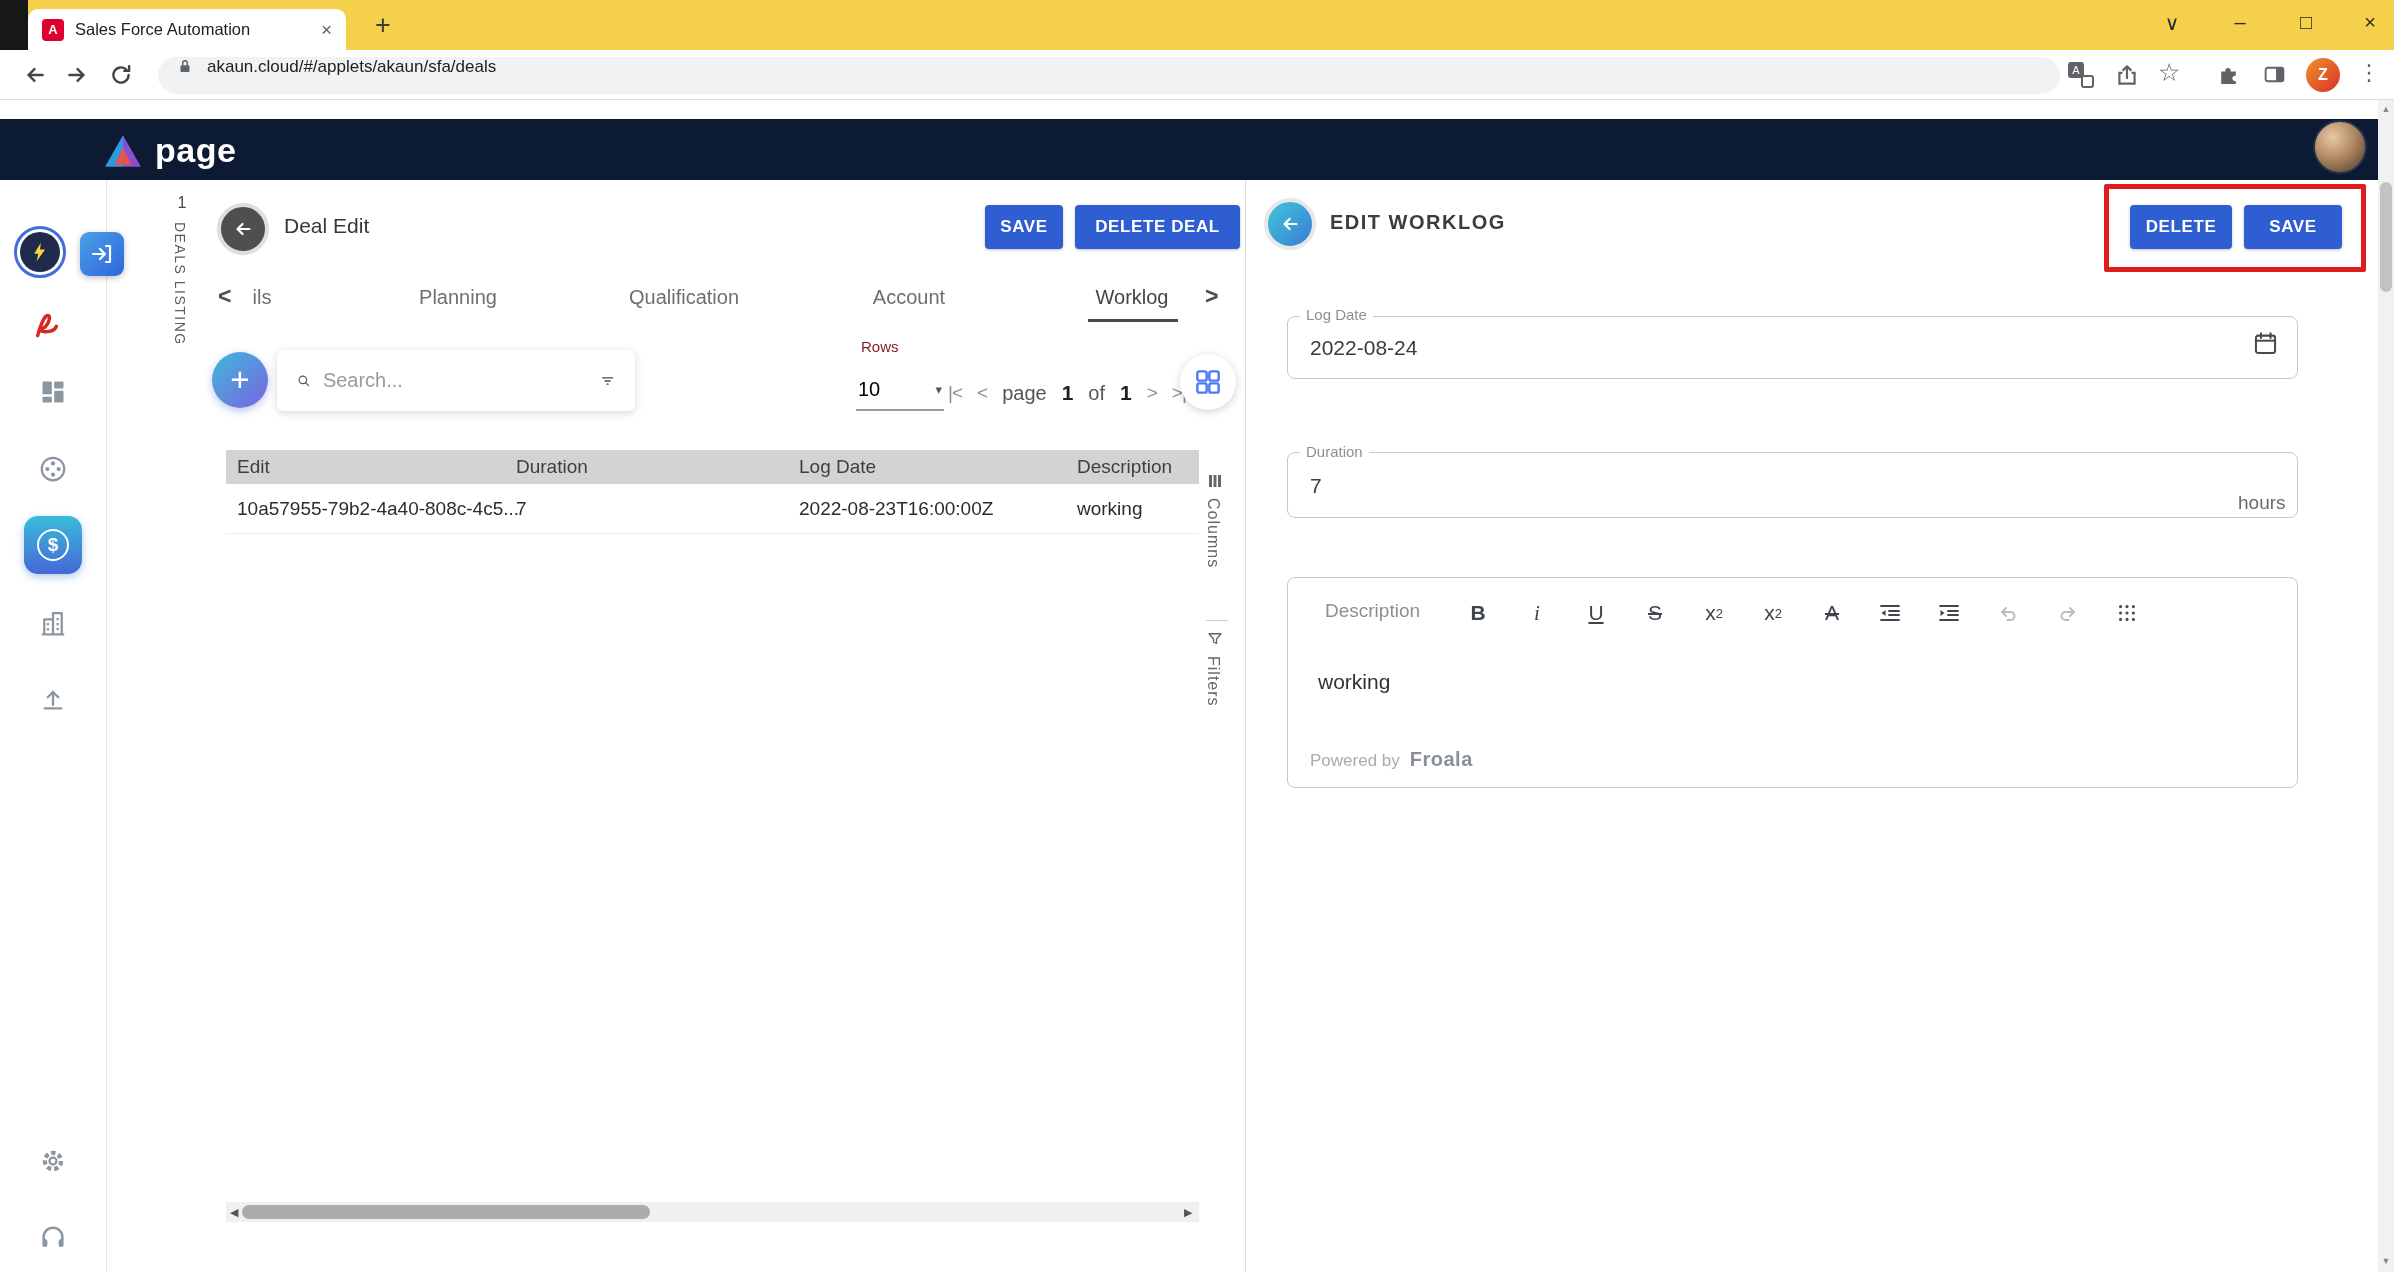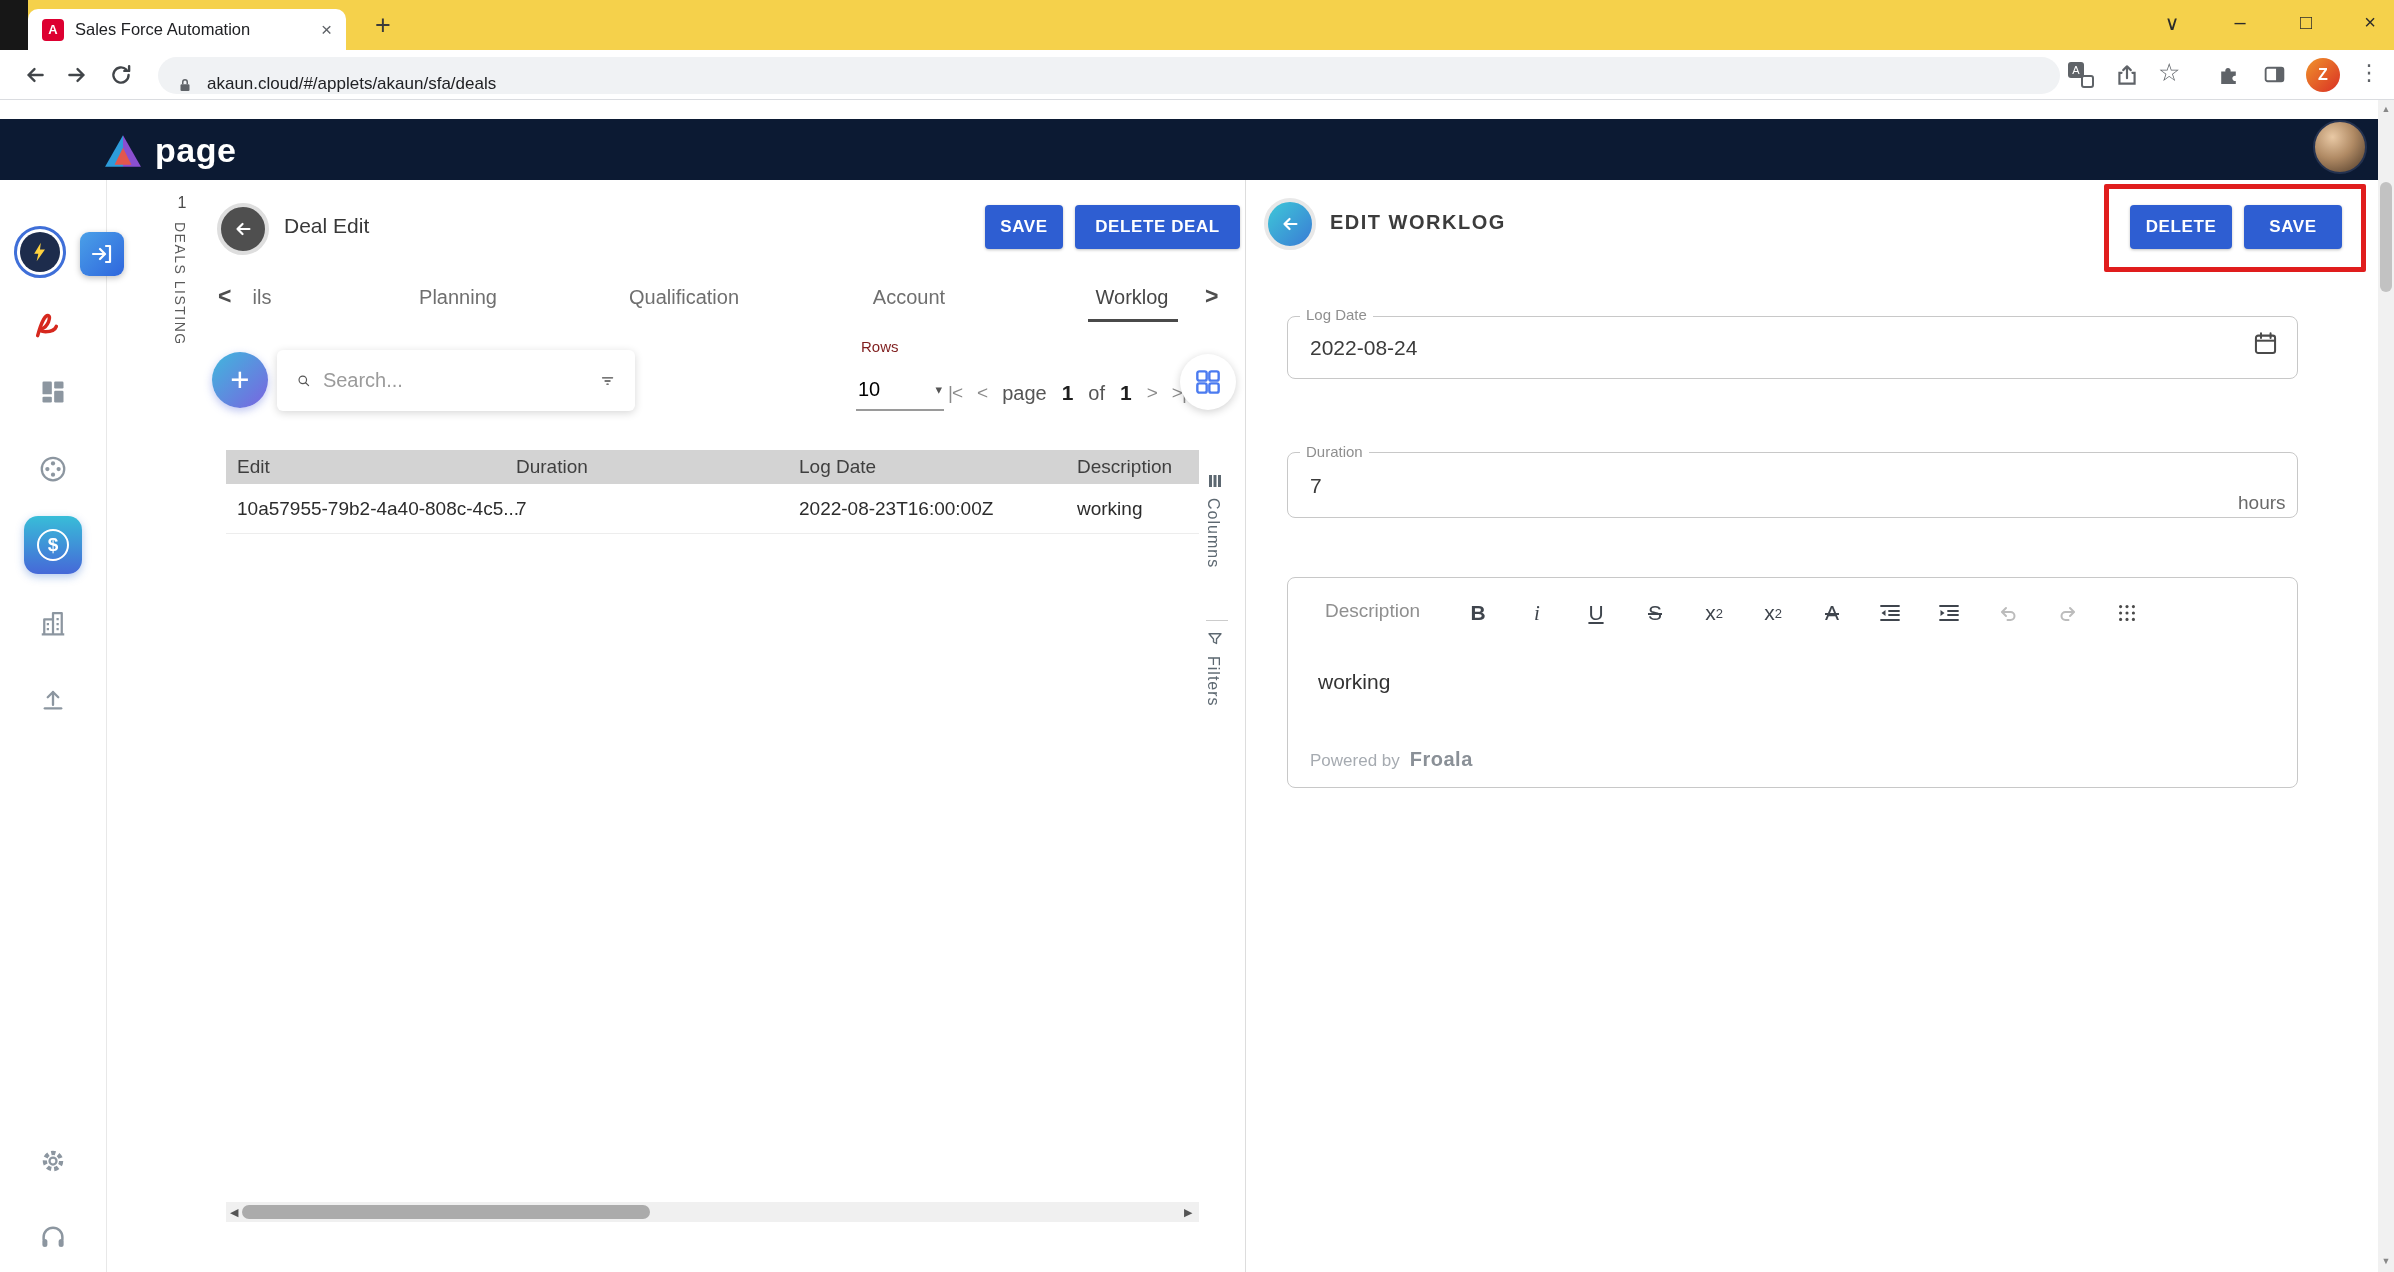--- a/index.html
+++ b/index.html
@@ -26,21 +26,21 @@
   .tabtitle{flex:1;font-size:16.5px;color:#202124;white-space:nowrap;overflow:hidden}
   .tabclose{font-size:19px;color:#5f6368;cursor:pointer}
   .newtab{position:absolute;left:366px;top:8px;width:34px;height:34px;text-align:center;
     line-height:34px;font-size:27px;color:#3a3a3a;cursor:pointer}
   .wc{position:absolute;top:11px;width:44px;text-align:center;font-size:20px;color:#2b2b2b;cursor:pointer}
 
   .toolbar{position:absolute;left:0;top:50px;width:2394px;height:50px;background:#fff;
     border-bottom:1px solid #dadce0}
   .navico{position:absolute;top:62px;cursor:pointer}
   .omnibox{position:absolute;left:158px;top:57px;width:1902px;height:37px;border-radius:19px;
-    background:#f0f2f4;display:flex;align-items:flex-end;gap:13px;padding:0 18px;cursor:text}
+    background:#f0f2f4;display:flex;align-items:flex-start;gap:13px;padding:0 18px;cursor:text}
   .url{font-size:17px;color:#202124;white-space:nowrap}
   .tbtxt{position:absolute;color:#5f6368;cursor:pointer}
   .bavatar{position:absolute;left:2306px;top:58px;width:34px;height:34px;border-radius:50%;
     background:linear-gradient(135deg,#f0932b,#d93025);color:#fff;font-size:16px;font-weight:700;
     display:flex;align-items:center;justify-content:center;cursor:pointer}
   .tr-ico{position:absolute;left:2068px;top:62px;width:26px;height:26px;cursor:pointer}
   .tr-f{position:absolute;left:0;top:0;width:16px;height:16px;border-radius:3px;background:#5f6368;
     color:#fff;font-size:11px;display:flex;align-items:center;justify-content:center}
   .tr-b{position:absolute;right:0;bottom:0;width:13px;height:13px;border-radius:3px;border:2px solid #5f6368;background:#fff}
 

